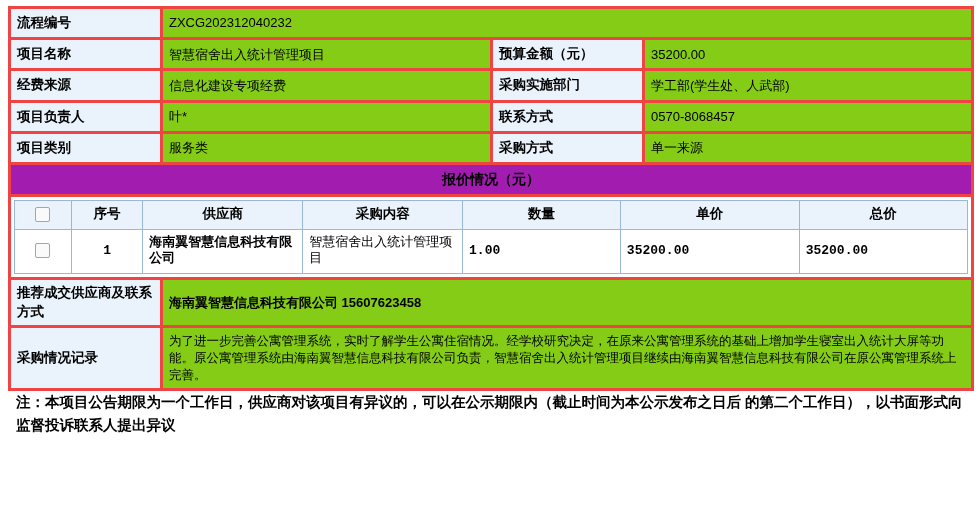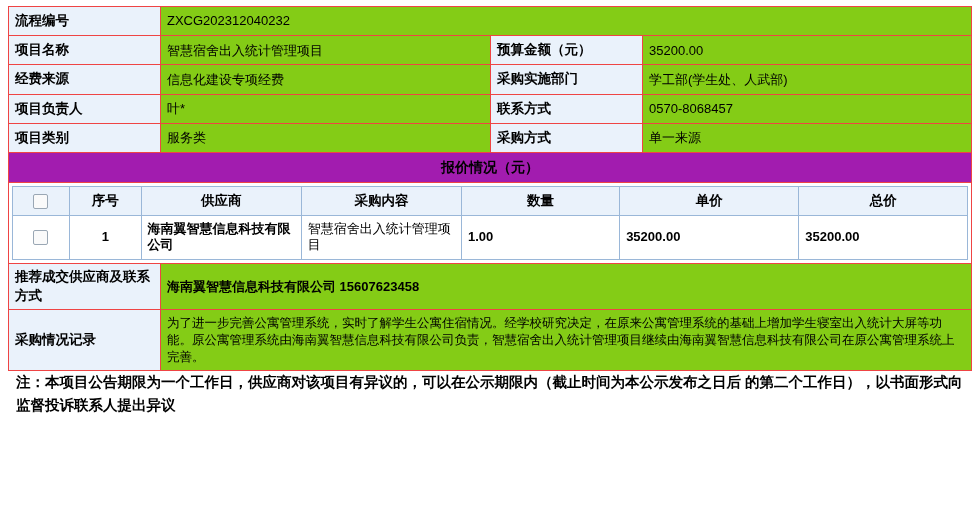--- a/index.html
+++ b/index.html
@@ -19,21 +19,21 @@
     padding: 6px 8px 0 8px;
     box-sizing: border-box;
     width: 979px;
   }
   table.doc {
     border-collapse: collapse;
     width: 963px;
     table-layout: fixed;
   }
   table.doc td {
-    border: 1px solid #ef4444;
+    border: 3px solid #ef4444;
     padding: 5px 6px;
     vertical-align: middle;
     line-height: 1.35;
     word-wrap: break-word;
   }
   .lbl {
     background: #eaf2fb;
     font-weight: bold;
     font-size: 13.5px;
     color: #000;
@@ -50,20 +50,21 @@
     padding: 6px;
   }
   .quote-wrap {
     padding: 3px !important;
     background: #ffffff;
   }
   table.quote {
     border-collapse: collapse;
     width: 100%;
     table-layout: fixed;
+    font-family: Liberation Mono, monospace;
   }
   table.quote th, table.quote td {
     border: 1px solid #9ab7d8;
     padding: 5px 6px;
     font-size: 13px;
     line-height: 1.3;
   }
   table.quote th {
     background: #eaf2fb;
     font-weight: bold;

